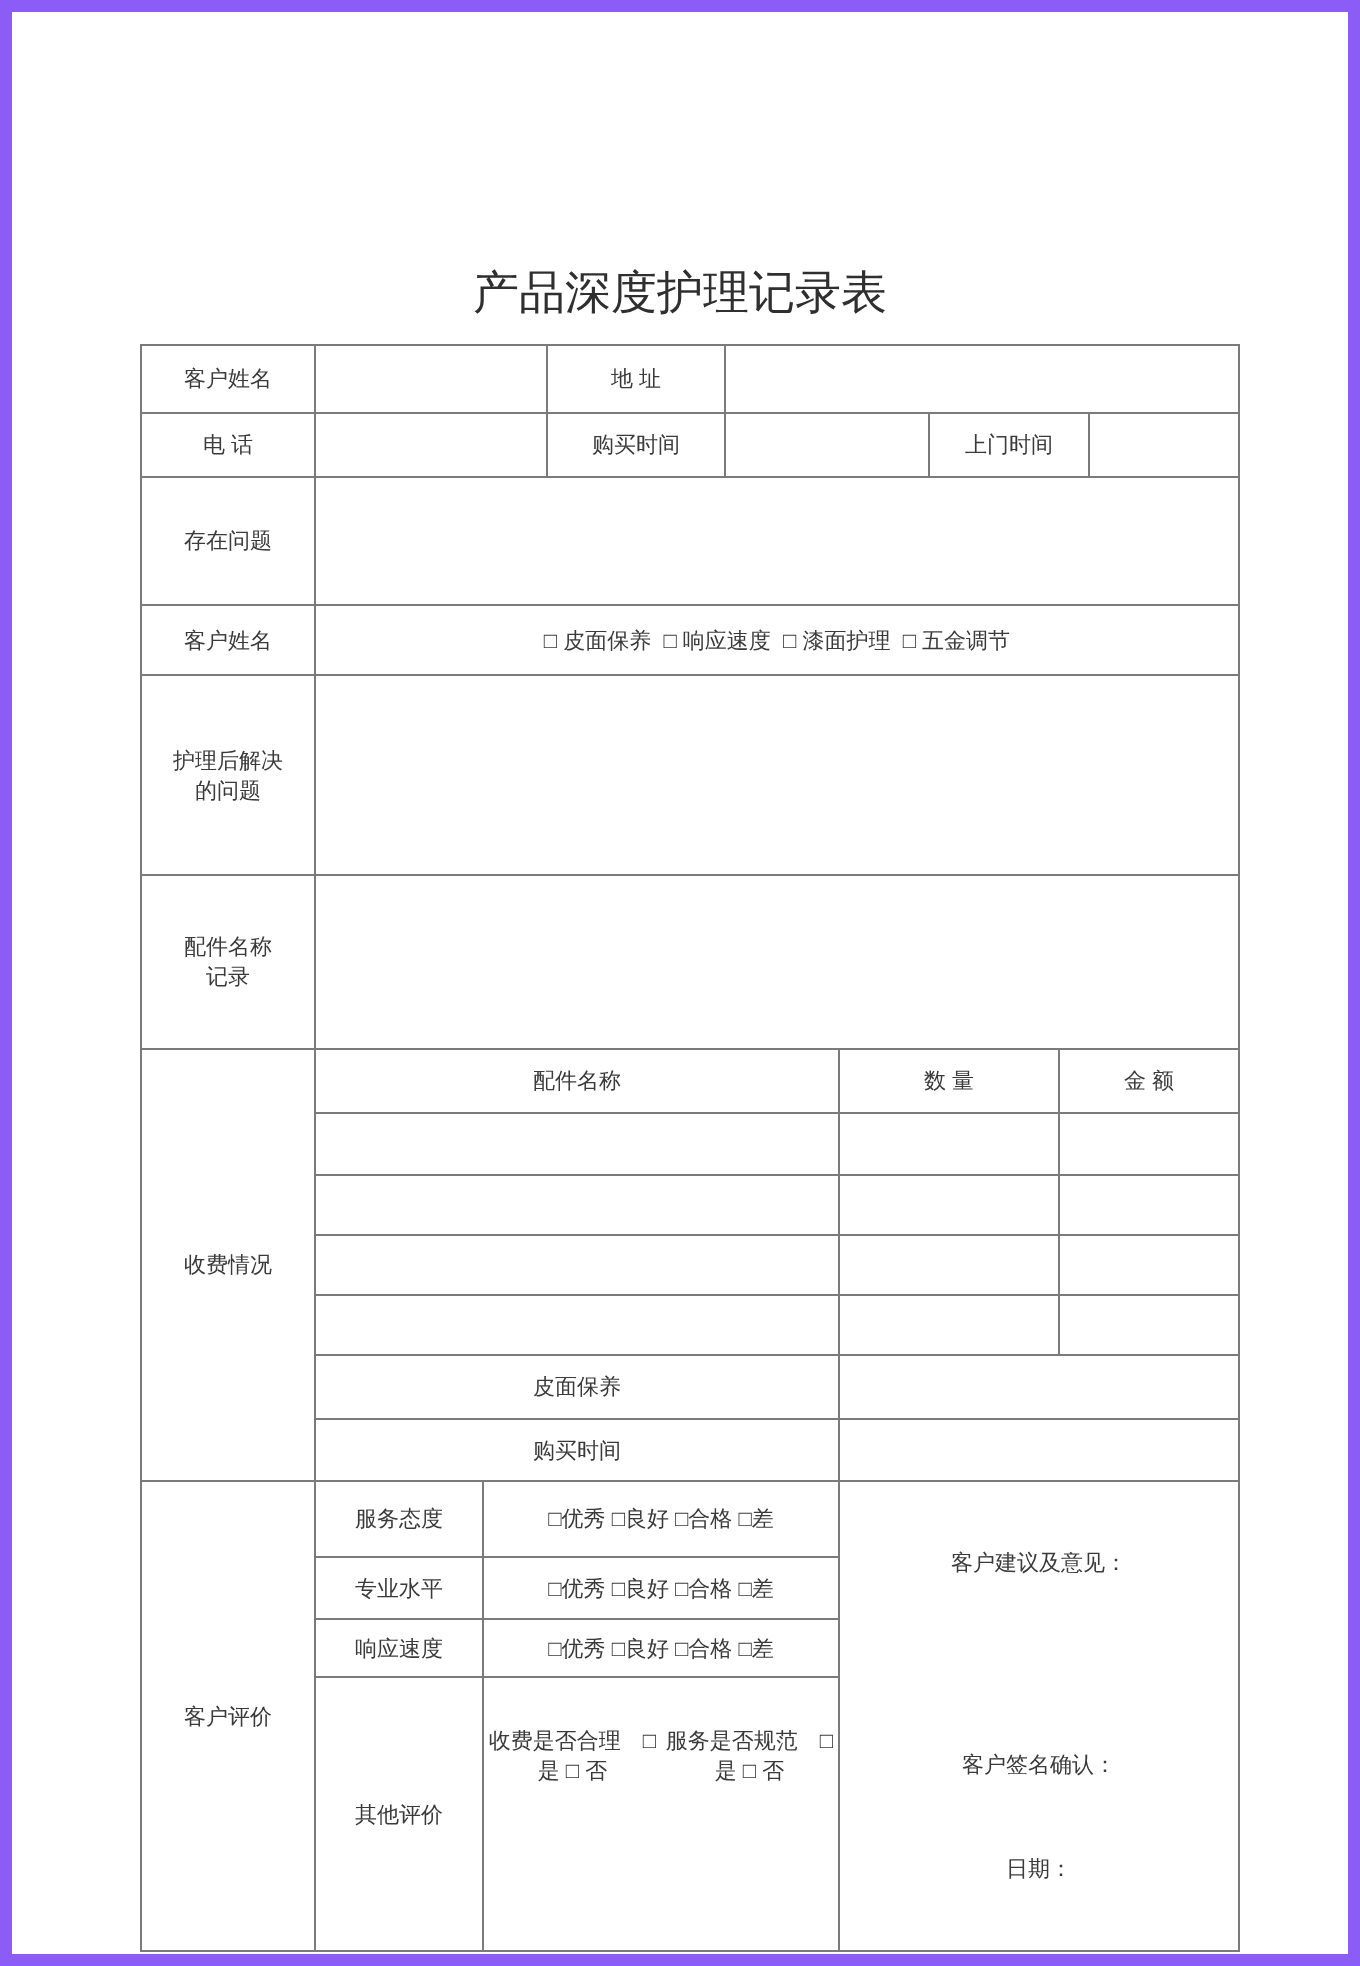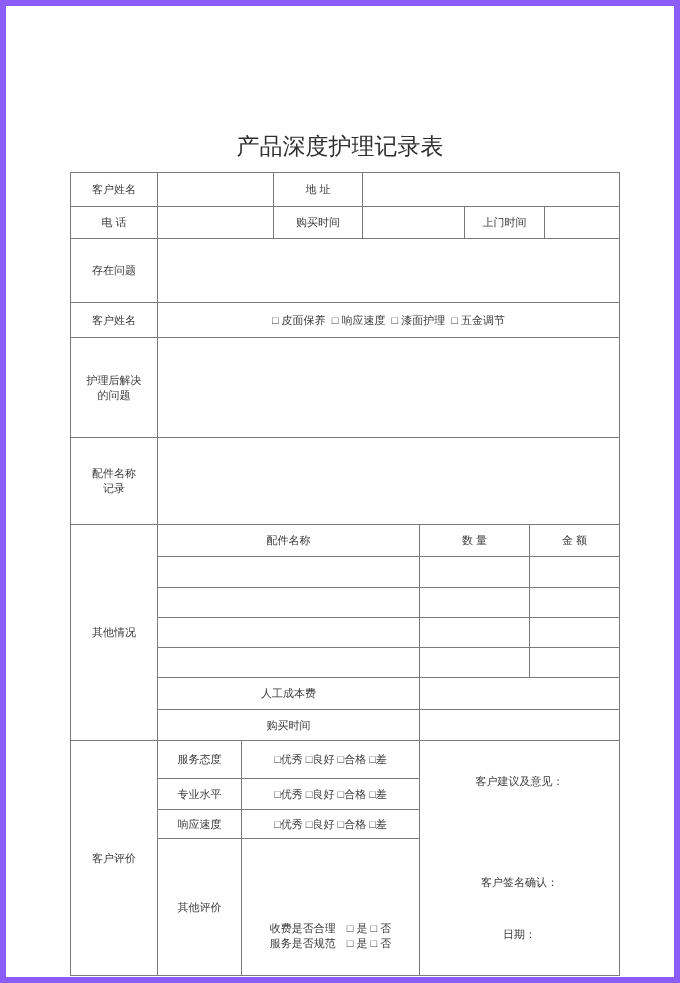--- a/index.html
+++ b/index.html
@@ -40,22 +40,22 @@
   td.care-options { padding-right:56px; }
   td.notes-cell {
     vertical-align:top;
     text-align:left;
     padding:19px 6px 0 11px;
   }
   .notes-sign { margin-top:62px; }
   .notes-date { margin-top:13px; }
   .other-wrap {
     display:flex;
-    flex-direction:column;
-    justify-content:flex-end;
+    flex-direction:row;
+    justify-content:space-between;
     height:88px;
   }
 </style>
 </head>
 <body>
 
 <div class="page">
 
   <div class="title">产品深度护理记录表</div>
 
@@ -105,21 +105,21 @@
       <td colspan="8"></td>
     </tr>
 
     <tr style="height:87px">
       <td>配件名称
 记录</td>
       <td colspan="8"></td>
     </tr>
 
     <tr style="height:32px">
-      <td rowspan="7">其他情况</td>
+      <td rowspan="7">收费情况</td>
       <td colspan="4">配件名称</td>
       <td colspan="2">数 量</td>
       <td colspan="2">金 额</td>
     </tr>
 
     <tr style="height:31px">
       <td colspan="4"></td>
       <td colspan="2"></td>
       <td colspan="2"></td>
     </tr>
@@ -133,21 +133,21 @@
       <td colspan="2"></td>
       <td colspan="2"></td>
     </tr>
     <tr style="height:30px">
       <td colspan="4"></td>
       <td colspan="2"></td>
       <td colspan="2"></td>
     </tr>
 
     <tr style="height:32px">
-      <td colspan="4">人工成本费</td>
+      <td colspan="4">皮面保养</td>
       <td colspan="4"></td>
     </tr>
 
     <tr style="height:31px">
       <td colspan="4">购买时间</td>
       <td colspan="4"></td>
     </tr>
 
     <tr style="height:38px">
       <td rowspan="4">客户评价</td>

